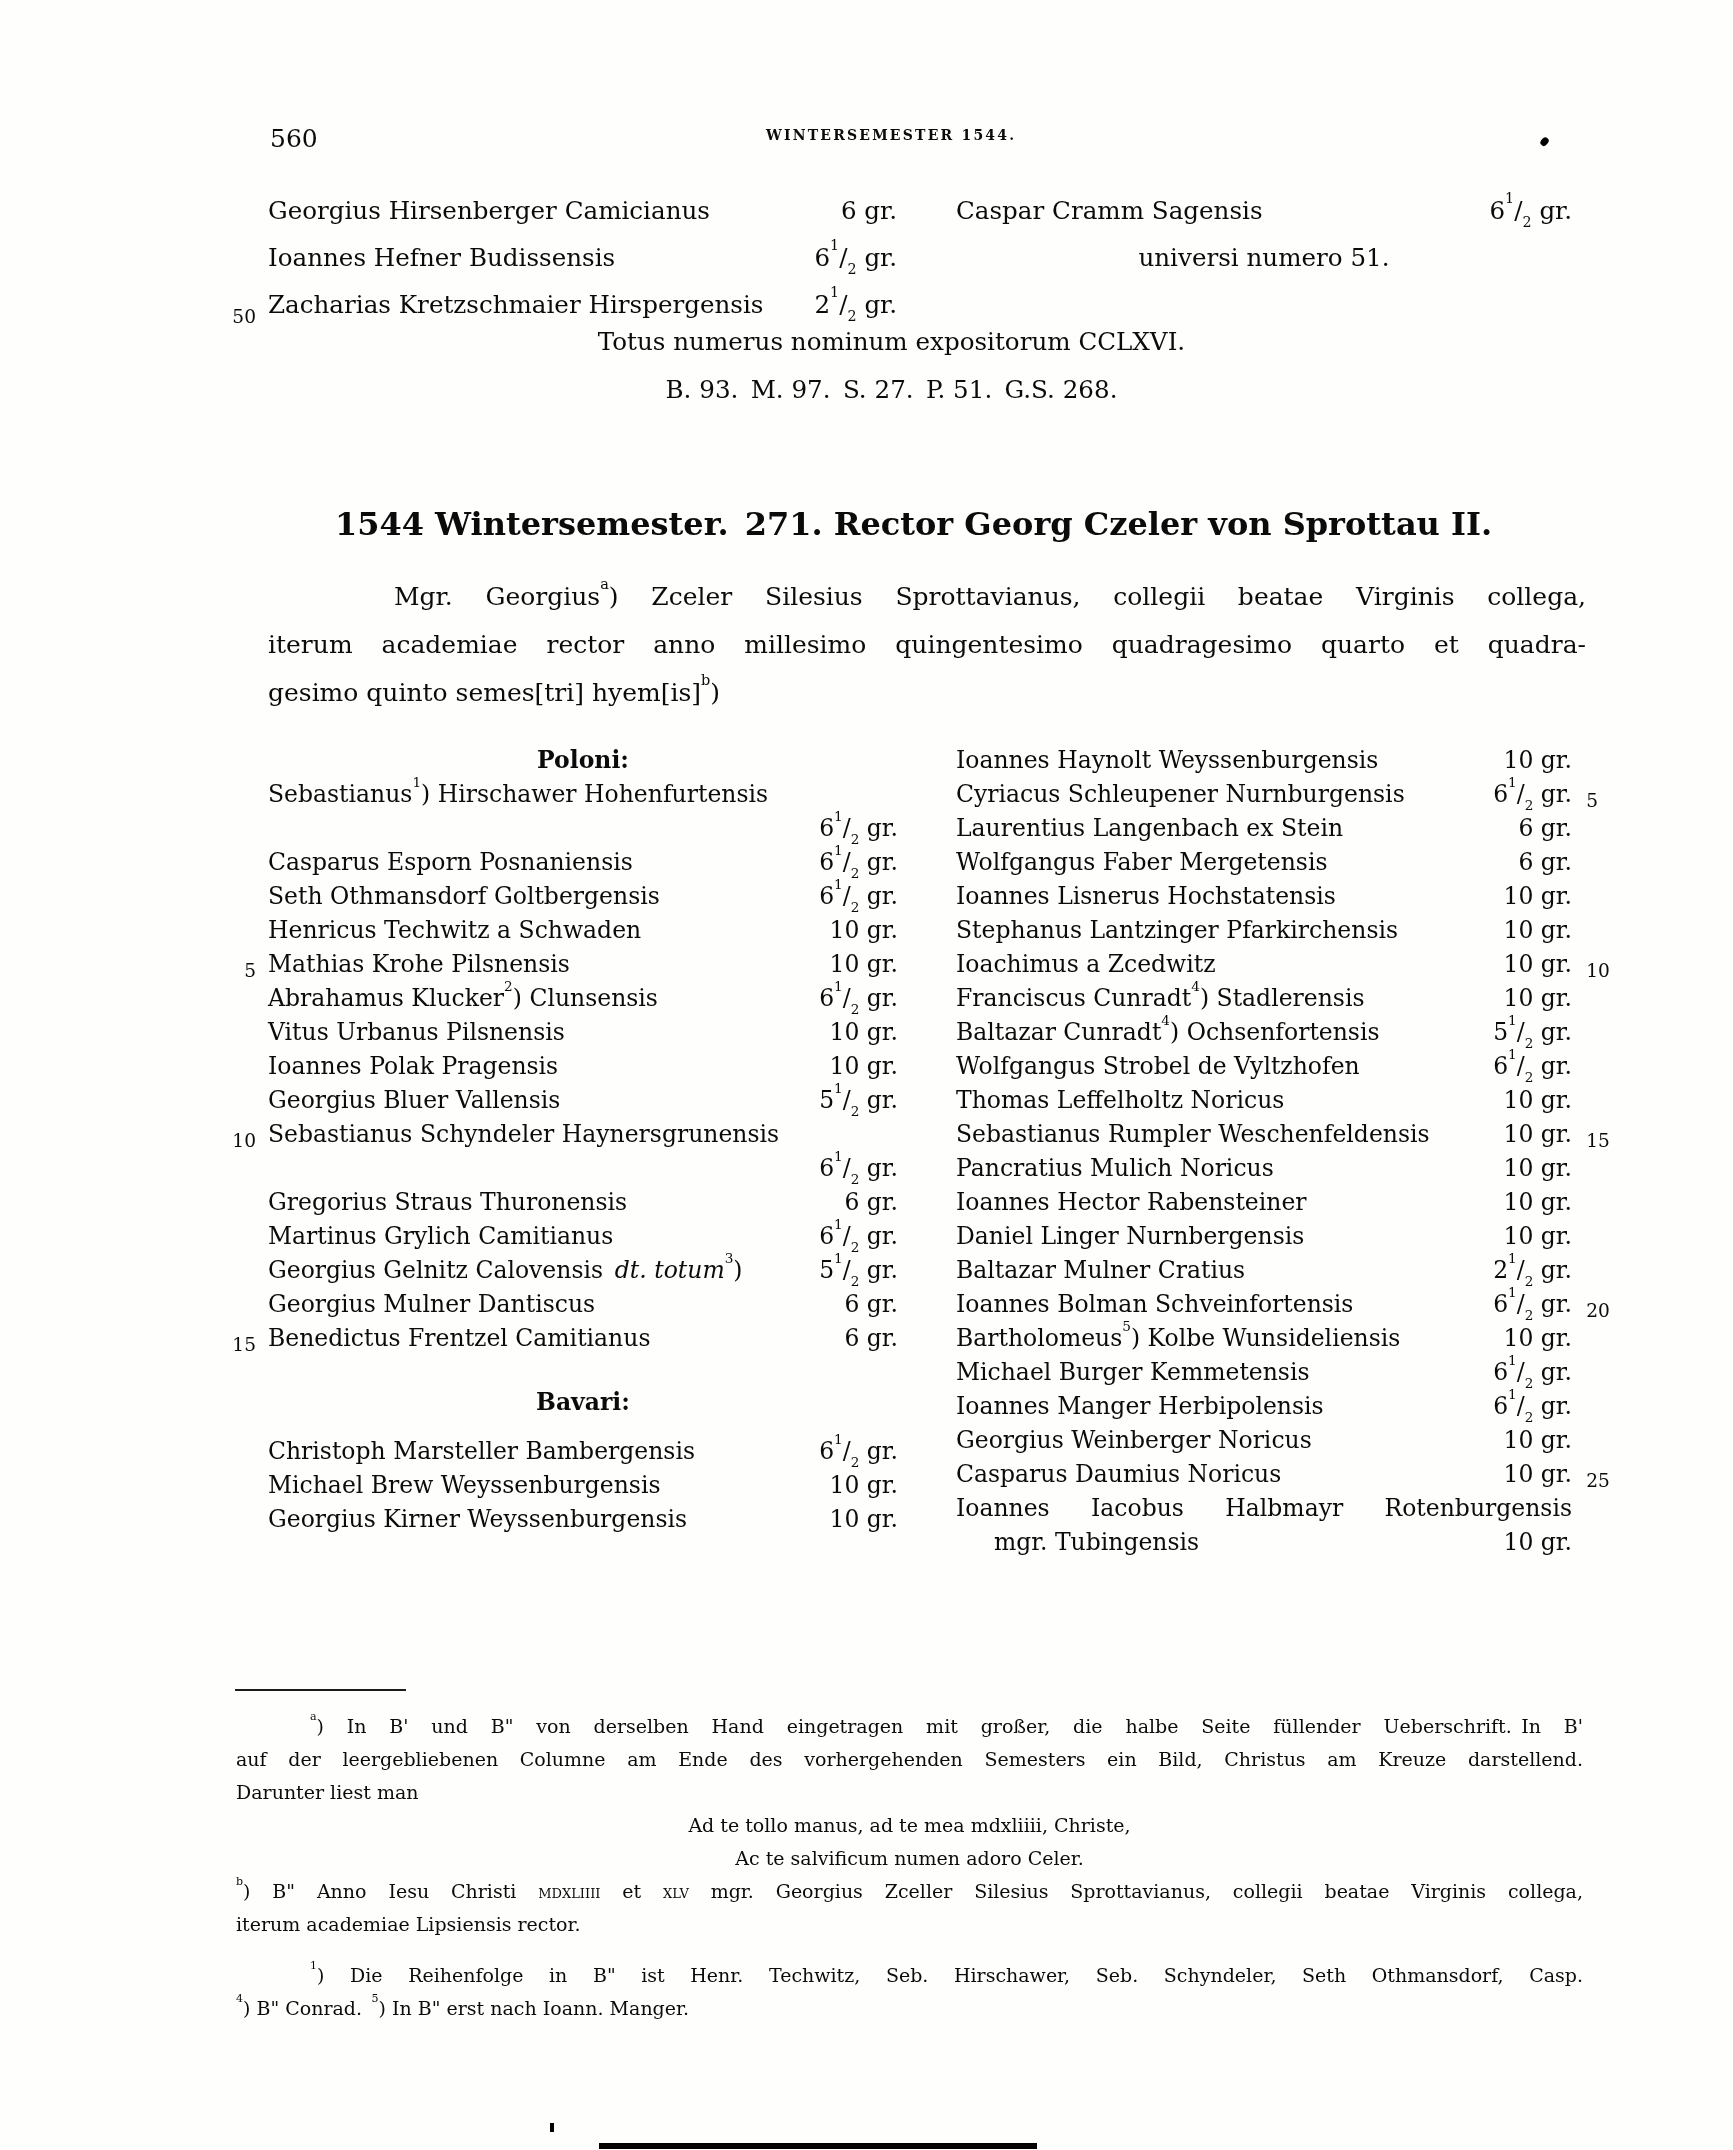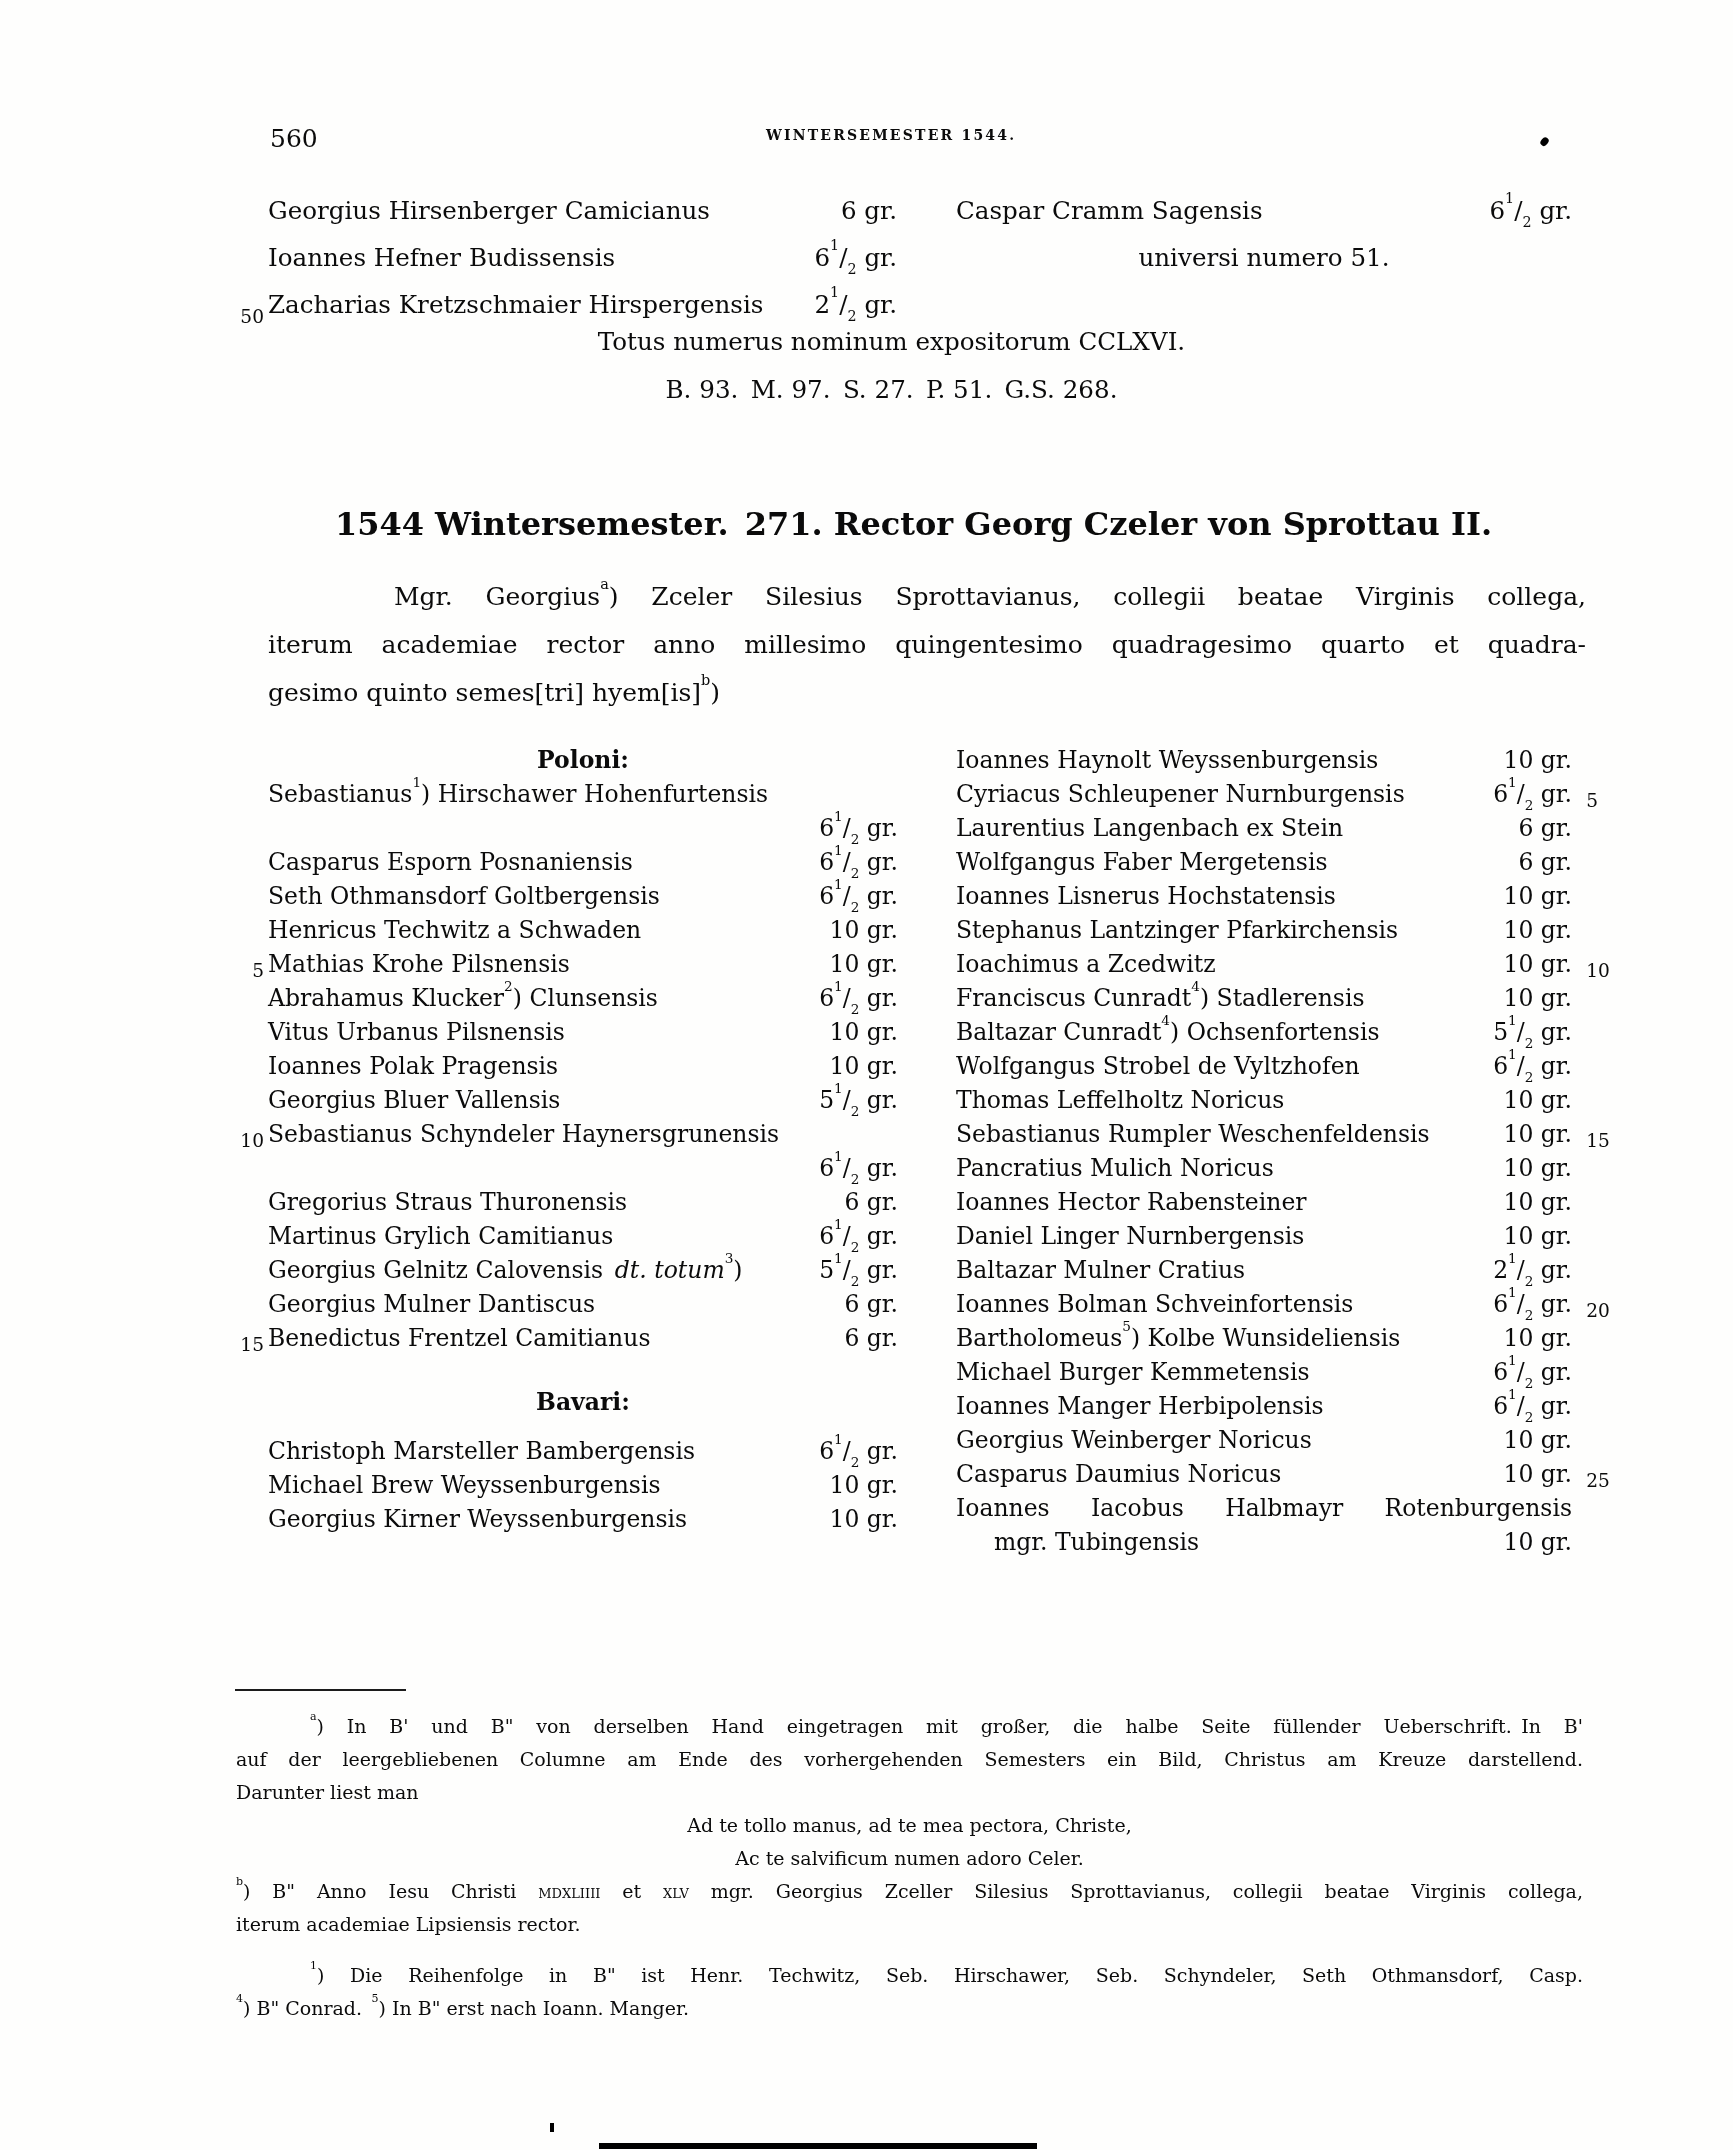--- a/index.html
+++ b/index.html
@@ -26,21 +26,21 @@
 
   .intro{position:absolute;left:268px;top:573px;width:1318px;font-size:25px;line-height:48px;}
 
   .col{position:absolute;font-size:23.5px;}
   .col-left{left:268px;top:743px;width:630px;}
   .col-right{left:956px;top:743px;width:616px;}
 
   .row{position:relative;display:flex;align-items:baseline;line-height:34px;white-space:nowrap;}
   .nm{flex:0 1 auto;}
   .amt{margin-left:auto;padding-left:11px;}
-  .ln{position:absolute;right:100%;margin-right:4px;width:49px;text-align:right;
+  .ln{position:absolute;right:100%;margin-right:12px;width:49px;text-align:right;
       font-size:18.6px;top:6.6px;}
   .rn{position:absolute;left:100%;margin-left:14.2px;font-size:18.6px;top:6.6px;}
   .topcol .ln{top:12px;}
   .row-center{text-align:center;line-height:34px;}
   .row-wide{line-height:34px;text-align:justify;text-align-last:justify;}
   .row-indent .nm{padding-left:38px;}
   .col-heading{text-align:center;font-weight:bold;line-height:34px;margin-top:30px;margin-bottom:15.3px;}
   .col-heading:first-child{margin-top:0;margin-bottom:0;}
 
   .fnrule{position:absolute;left:235px;top:1689px;width:171px;height:1.6px;background:#1c1c1c;}
@@ -284,21 +284,21 @@
         <span class="nm">mgr. Tubingensis</span>
         <span class="amt">10 gr.</span>
       </div>
     </div>
 
   <div class="fnrule"></div>
   <div class="fnotes">
       <div class="ln-j-indent"><sup>a</sup>) In B' und B" von derselben Hand eingetragen mit großer, die halbe Seite füllender Ueberschrift. In B'</div>
       <div class="ln-j">auf der leergebliebenen Columne am Ende des vorhergehenden Semesters ein Bild, Christus am Kreuze darstellend.</div>
       <div class="ln-flush">Darunter liest man</div>
-      <div class="ln-center">Ad te tollo manus, ad te mea pectora, Christe,</div>
+      <div class="ln-center">Ad te tollo manus, ad te mea mdxliiii, Christe,</div>
       <div class="ln-center">Ac te salvificum numen adoro Celer.</div>
       <div class="ln-j"><sup>b</sup>) B" Anno Iesu Christi <span class="sc">mdxliiii</span> et <span class="sc">xlv</span> mgr. Georgius Zceller Silesius Sprottavianus, collegii beatae Virginis collega,</div>
       <div class="ln-flush">iterum academiae Lipsiensis rector.</div>
       <div class="ln-gap"></div>
       <div class="ln-j-indent"><sup>1</sup>) Die Reihenfolge in B" ist Henr. Techwitz, Seb. Hirschawer, Seb. Schyndeler, Seth Othmansdorf, Casp.</div>
       <div class="ln-flush"><sup>4</sup>) B" Conrad. <sup>5</sup>) In B" erst nach Ioann. Manger.</div>
     </div>
 
   <div class="scan-tick"></div>
   <div class="scan-bar"></div>

